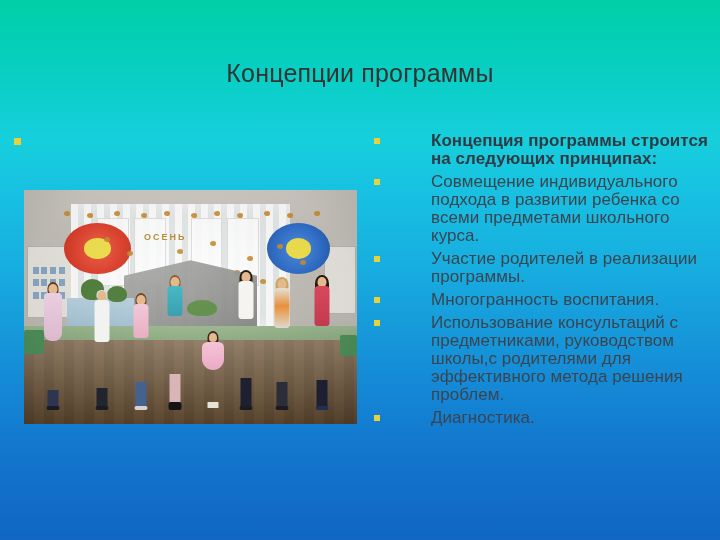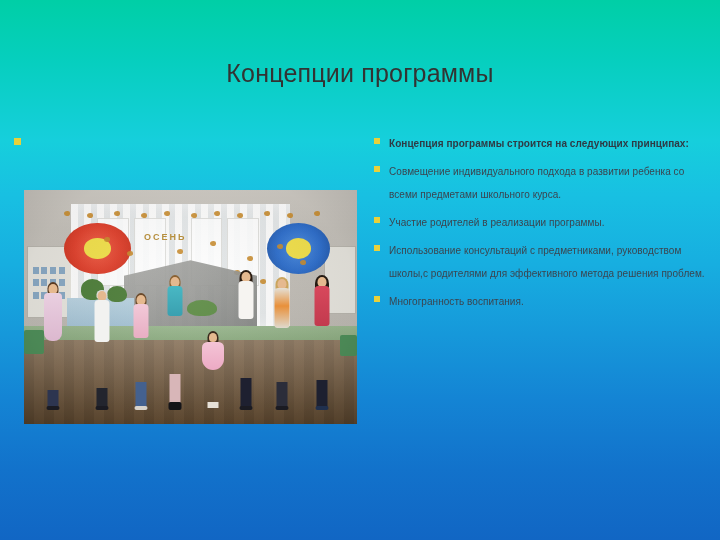--- a/index.html
+++ b/index.html
@@ -76,24 +76,25 @@
   .bullet-marker {
     flex: 0 0 auto;
     width: 6px;
     height: 6px;
     background: #e8d13a;
     margin-top: 6px;
     margin-right: 9px;
   }
   .bullet-text {
     flex: 1 1 auto;
-    font-size: 10px;
-    line-height: 23px;
+    font-size: 17px;
+    line-height: 18px;
     color: #3b4550;
     letter-spacing: 0.05px;
+    margin-left: 42px;
   }
   .bullet-text.bold {
     font-weight: bold;
     color: #2f3a44;
   }
   .bullet-row.empty .bullet-text { min-height: 14px; }
 
   
   #left-col .bullet-marker {
     width: 7px;
@@ -334,29 +335,33 @@
       </div>
 
       <div class="bullet-row">
         <span class="bullet-marker"></span>
         <span class="bullet-text">Участие родителей в реализации программы.</span>
       </div>
 
 
       <div class="bullet-row">
         <span class="bullet-marker"></span>
+        <span class="bullet-text">Многогранность воспитания.</span>
+      </div>
+
+      <div class="bullet-row">
+        <span class="bullet-marker"></span>
         <span class="bullet-text">Использование консультаций с предметниками, руководством школы,с родителями для эффективного метода решения проблем.</span>
       </div>
 
+
       <div class="bullet-row">
         <span class="bullet-marker"></span>
-        <span class="bullet-text">Многогранность воспитания.</span>
-      </div>
-
-
+        <span class="bullet-text">Диагностика.</span>
+      </div>
 
     </div>
   </div>
 
   <div id="photo-wrap">
     <div class="photo-scene">
 
       <div class="wall"></div>
 
       <div class="board" style="left:1%; top:24%; width:13%; height:30%;">

